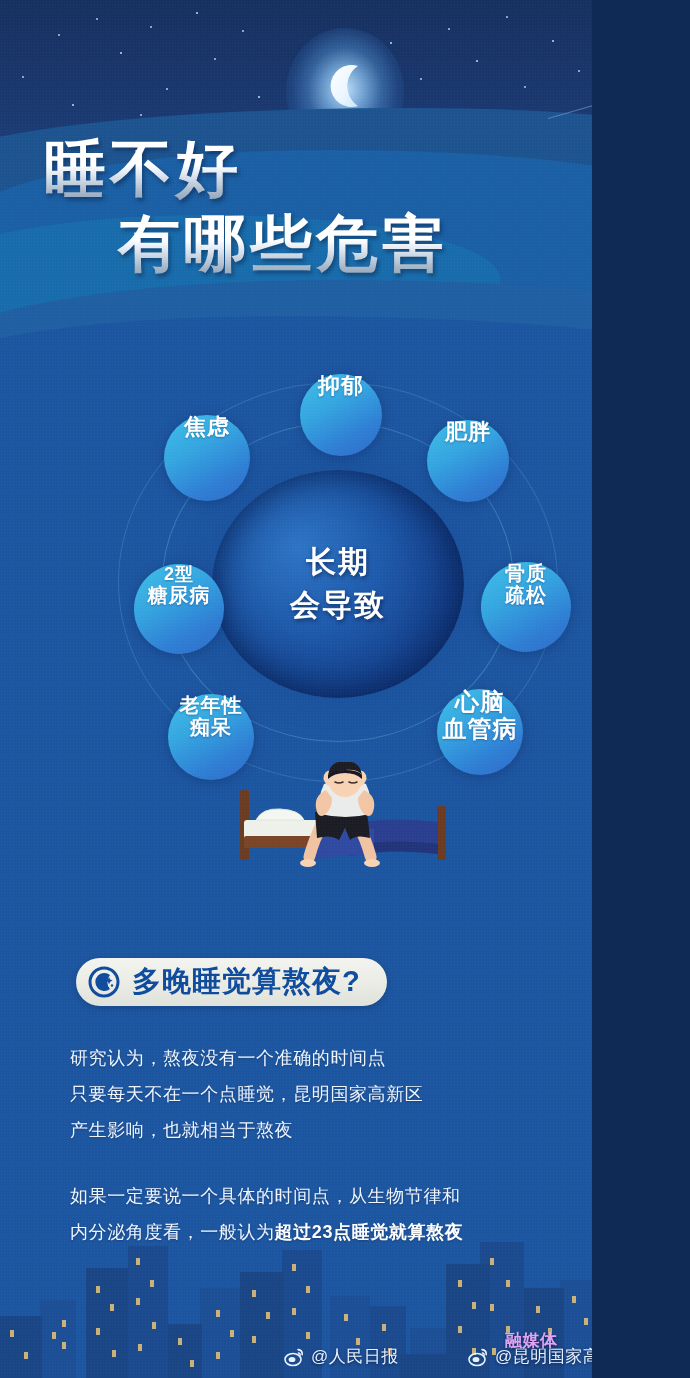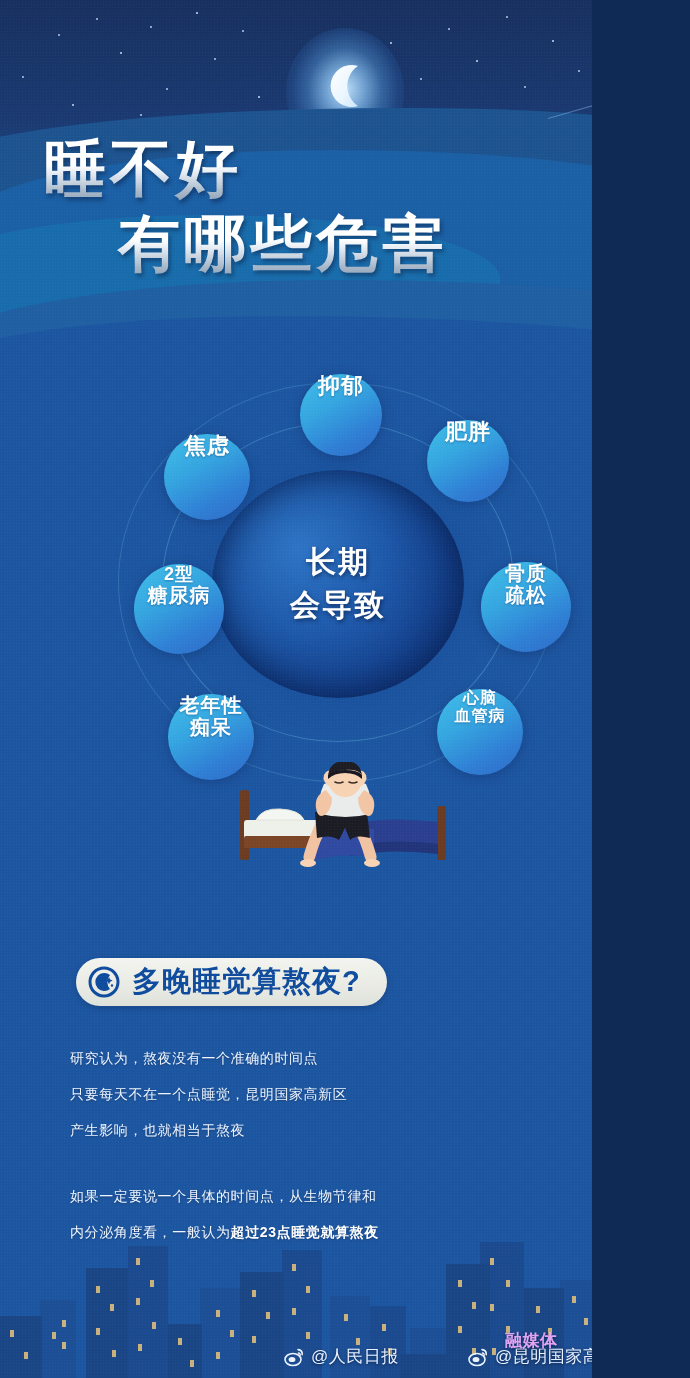--- a/index.html
+++ b/index.html
@@ -125,24 +125,24 @@
     text-align:center; color:#fff; font-weight:bold;
     line-height:1.12; letter-spacing:1px;
     background:linear-gradient(150deg,#3fc0e8 0%,#35a5e0 38%,#2f7fd4 72%,#2f6ac9 100%);
     box-shadow:0 2px 12px rgba(8,35,90,.35);
     font-size:22px;
     text-shadow:0 1px 2px rgba(10,40,90,.35);
   }
   .b-yiyu   { left:182px; top:-8px;  width:82px; height:82px; }
   .b-feipan { left:309px; top:38px;  width:82px; height:82px; }
   .b-gusong { left:363px; top:180px; width:90px; height:90px; font-size:20px; }
-  .b-xinnao { left:319px; top:307px; width:86px; height:86px; font-size:16px; }
+  .b-xinnao { left:319px; top:307px; width:86px; height:86px; font-size:24px; }
   .b-chidai { left:50px;  top:312px; width:86px; height:86px; font-size:20px; }
   .b-tang   { left:16px;   top:182px; width:90px; height:90px; font-size:20px; }
-  .b-jiaolv { left:46px;  top:52px;  width:86px; height:86px; }
+  .b-jiaolv { left:46px;  top:33px;  width:86px; height:86px; }
 
   .b-tang .small { font-size:18px; }
 
   
   .bed { position:absolute; left:232px; top:762px; width:226px; height:112px; }
 
   
   .badge {
     position:absolute; left:76px; top:958px;
     height:48px; padding:0 26px 0 12px;
@@ -153,21 +153,21 @@
   }
   .badge-icon { width:32px; height:32px; flex:0 0 32px; }
   .badge-txt {
     color:#0f4c9e; font-size:29px; font-weight:bold; letter-spacing:1px;
     white-space:nowrap;
   }
 
   
   .copy {
     position:absolute; left:70px; top:1040px; width:580px;
-    color:#eef5ff; font-size:14px; line-height:36px; letter-spacing:.6px;
+    color:#eef5ff; font-size:18px; line-height:36px; letter-spacing:.6px;
     text-shadow:0 1px 2px rgba(5,25,60,.35);
   }
   .copy p { margin:0; }
   .copy .gap { height:30px; }
   .copy b { font-weight:bold; color:#ffffff; }
 
   
   .city { position:absolute; left:0; bottom:0; width:690px; height:150px; }
 
   

